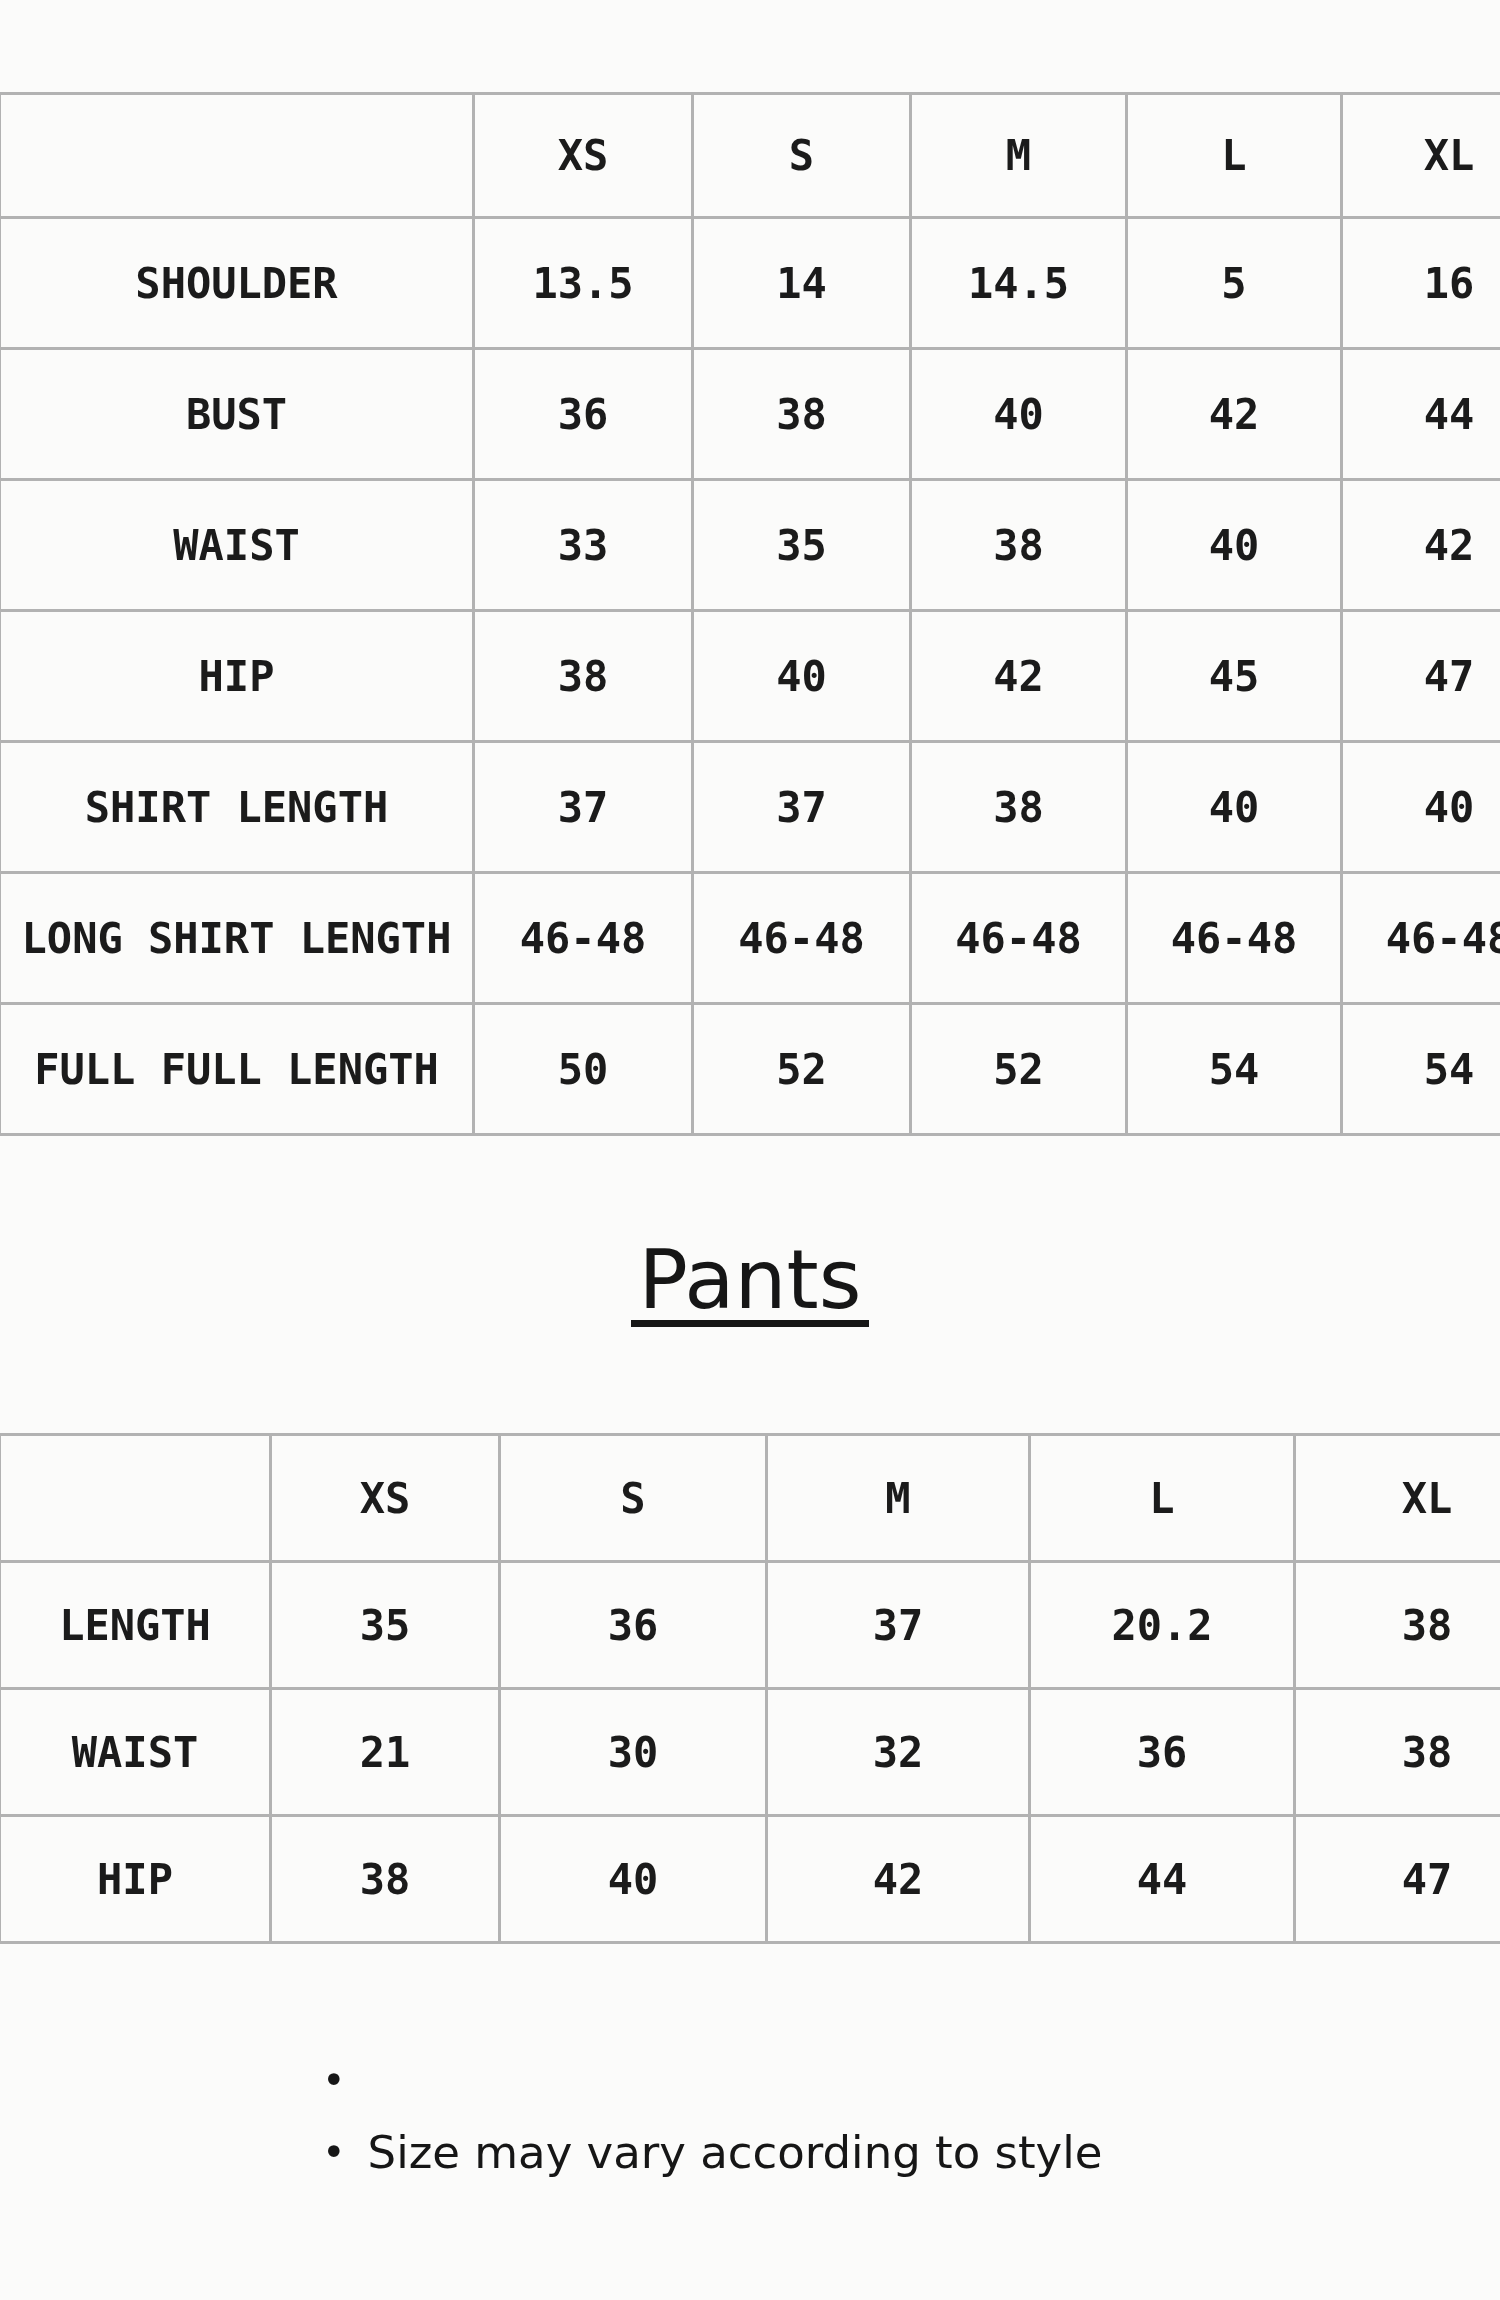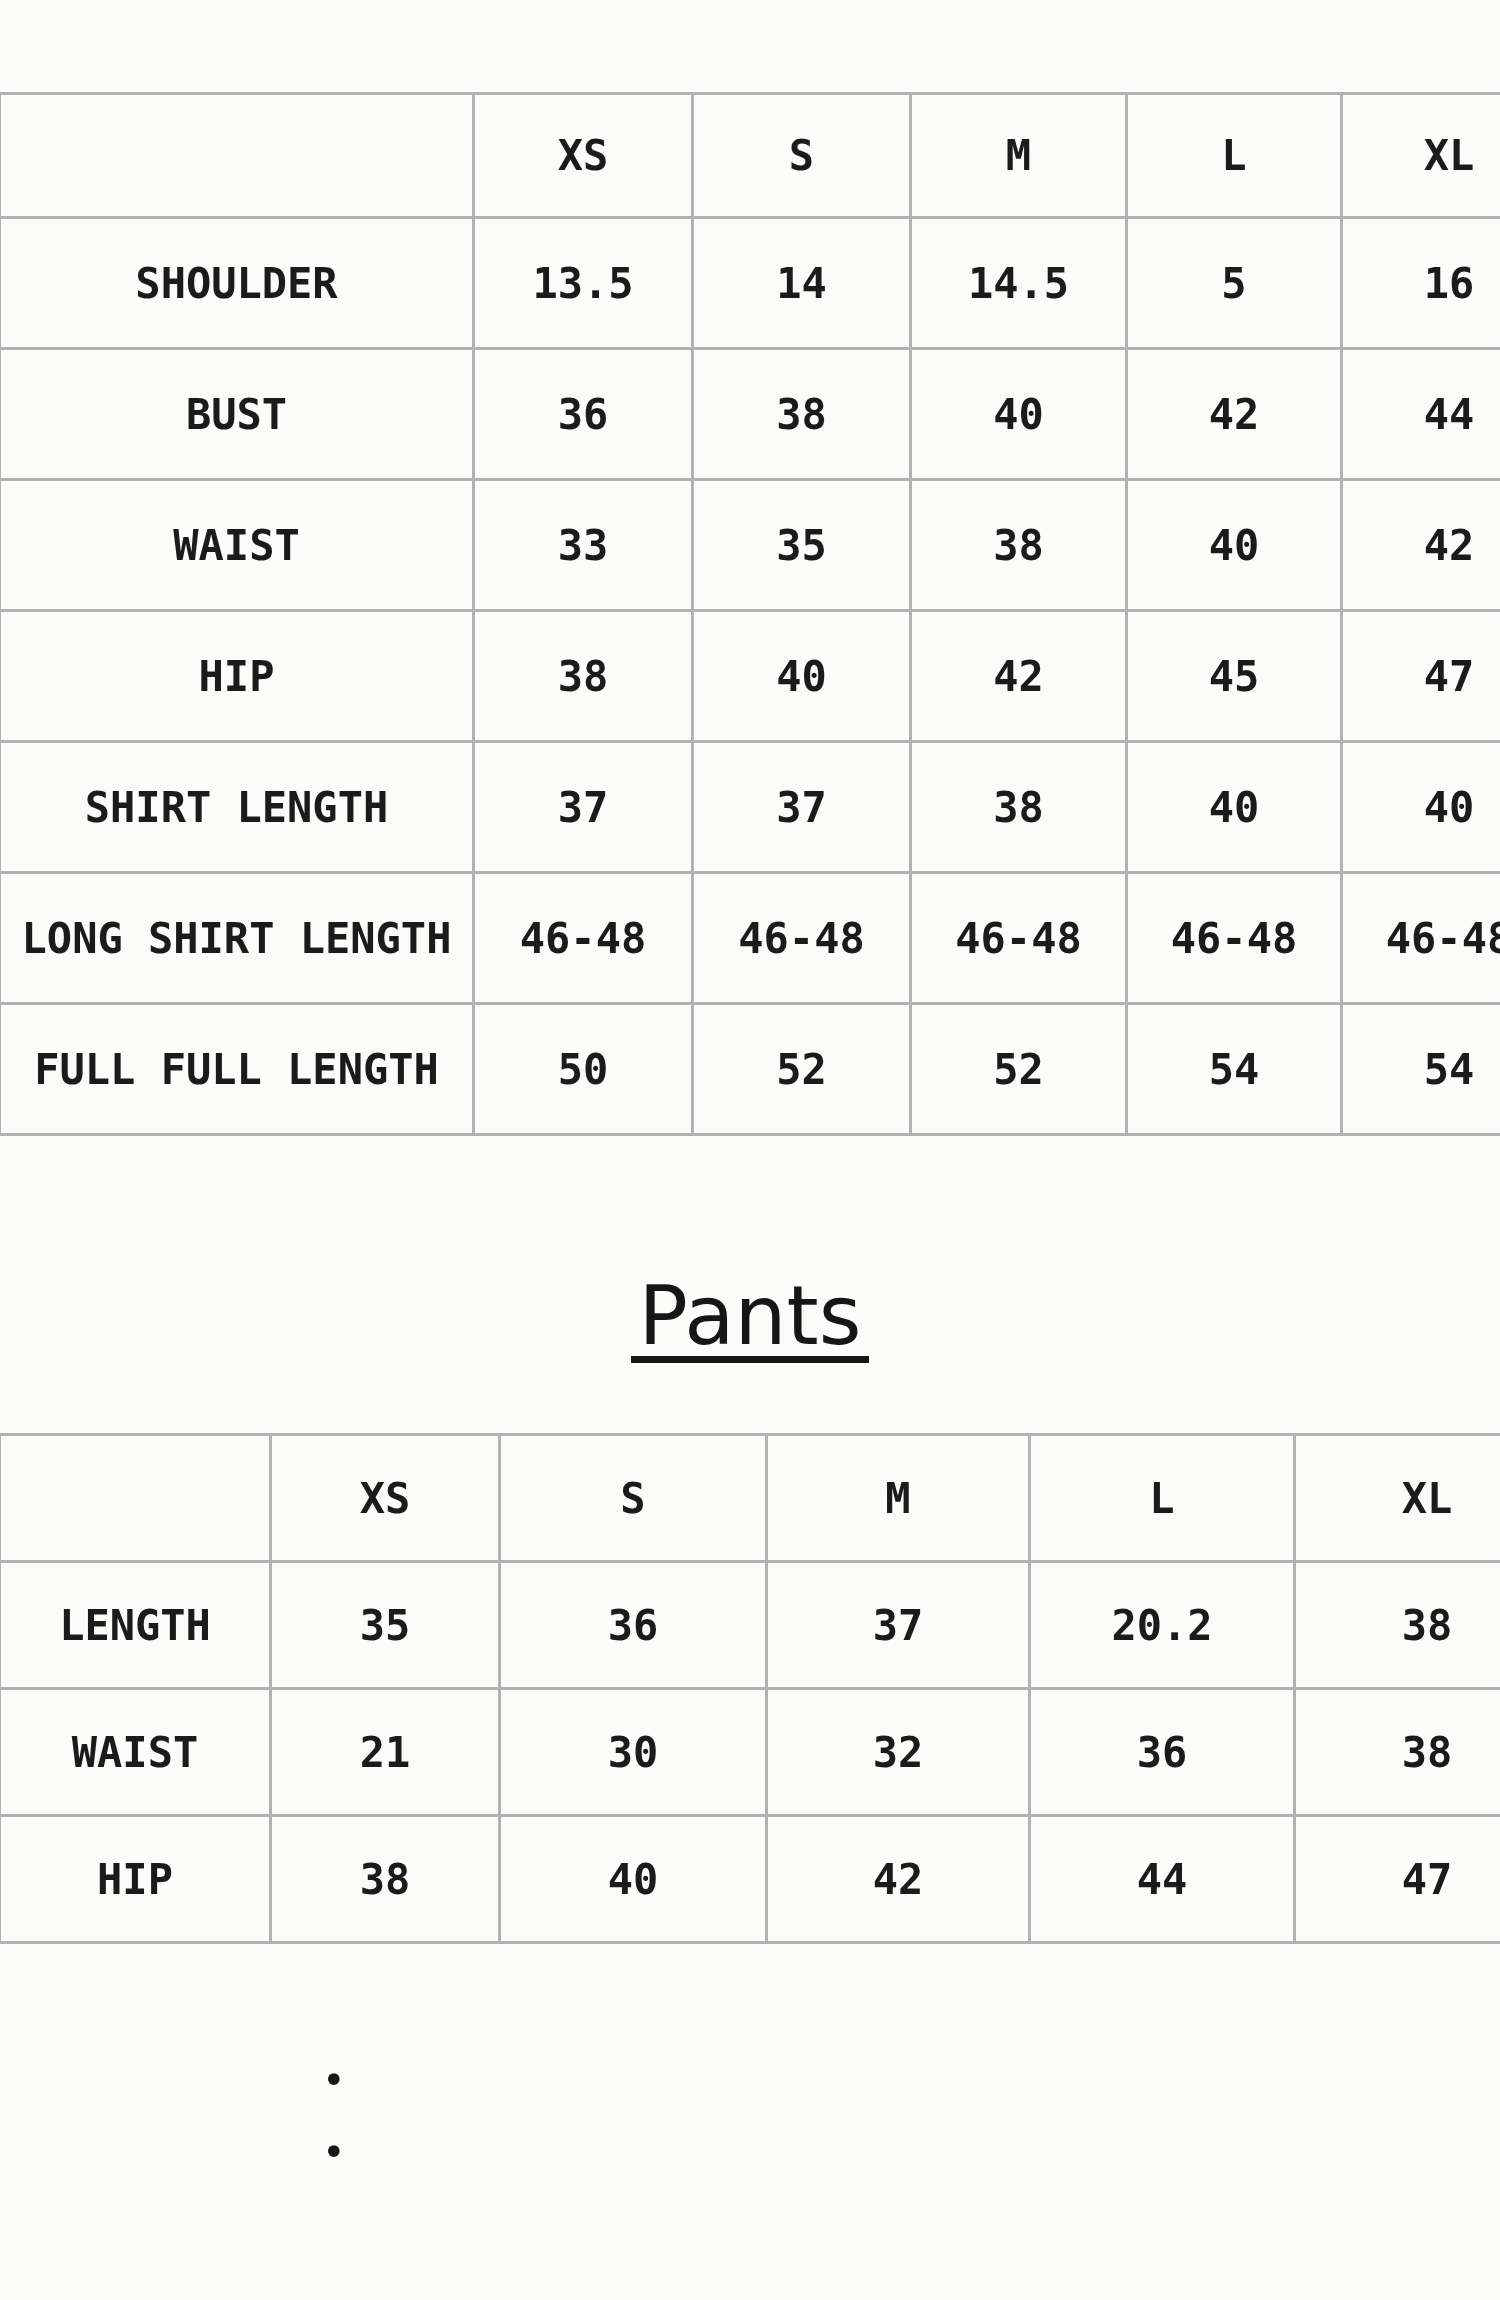--- a/index.html
+++ b/index.html
@@ -38,21 +38,20 @@
   #shirt-table tr { height: 131px; }
   #shirt-table tr.header-row { height: 124px; }
   #pants-table { left: -2px; top: 1433px; width: 1560px; }
   #pants-table tr { height: 127px; }
   .heading {
     position: absolute;
     top: 1238px;
     left: 0;
     width: 1500px;
     text-align: center;
-    margin-top: 36px;
   }
   .heading-text {
     display: inline-block;
     font-family: "DejaVu Sans", sans-serif;
     font-size: 82px;
     font-weight: normal;
     color: #161616;
     line-height: 1.02;
     height: 1.08em;
     border-bottom: 7px solid #161616;
@@ -206,16 +205,17 @@
       </tr>
     </tbody>
   </table>
 
   <div class="notes">
     <div class="note">
       <span class="dot">•</span>
     </div>
     <div class="note">
       <span class="dot">•</span>
+      <span class="note-text">Size may vary according to style</span>
     </div>
   </div>
 
 </div>
 
 </body></html>

